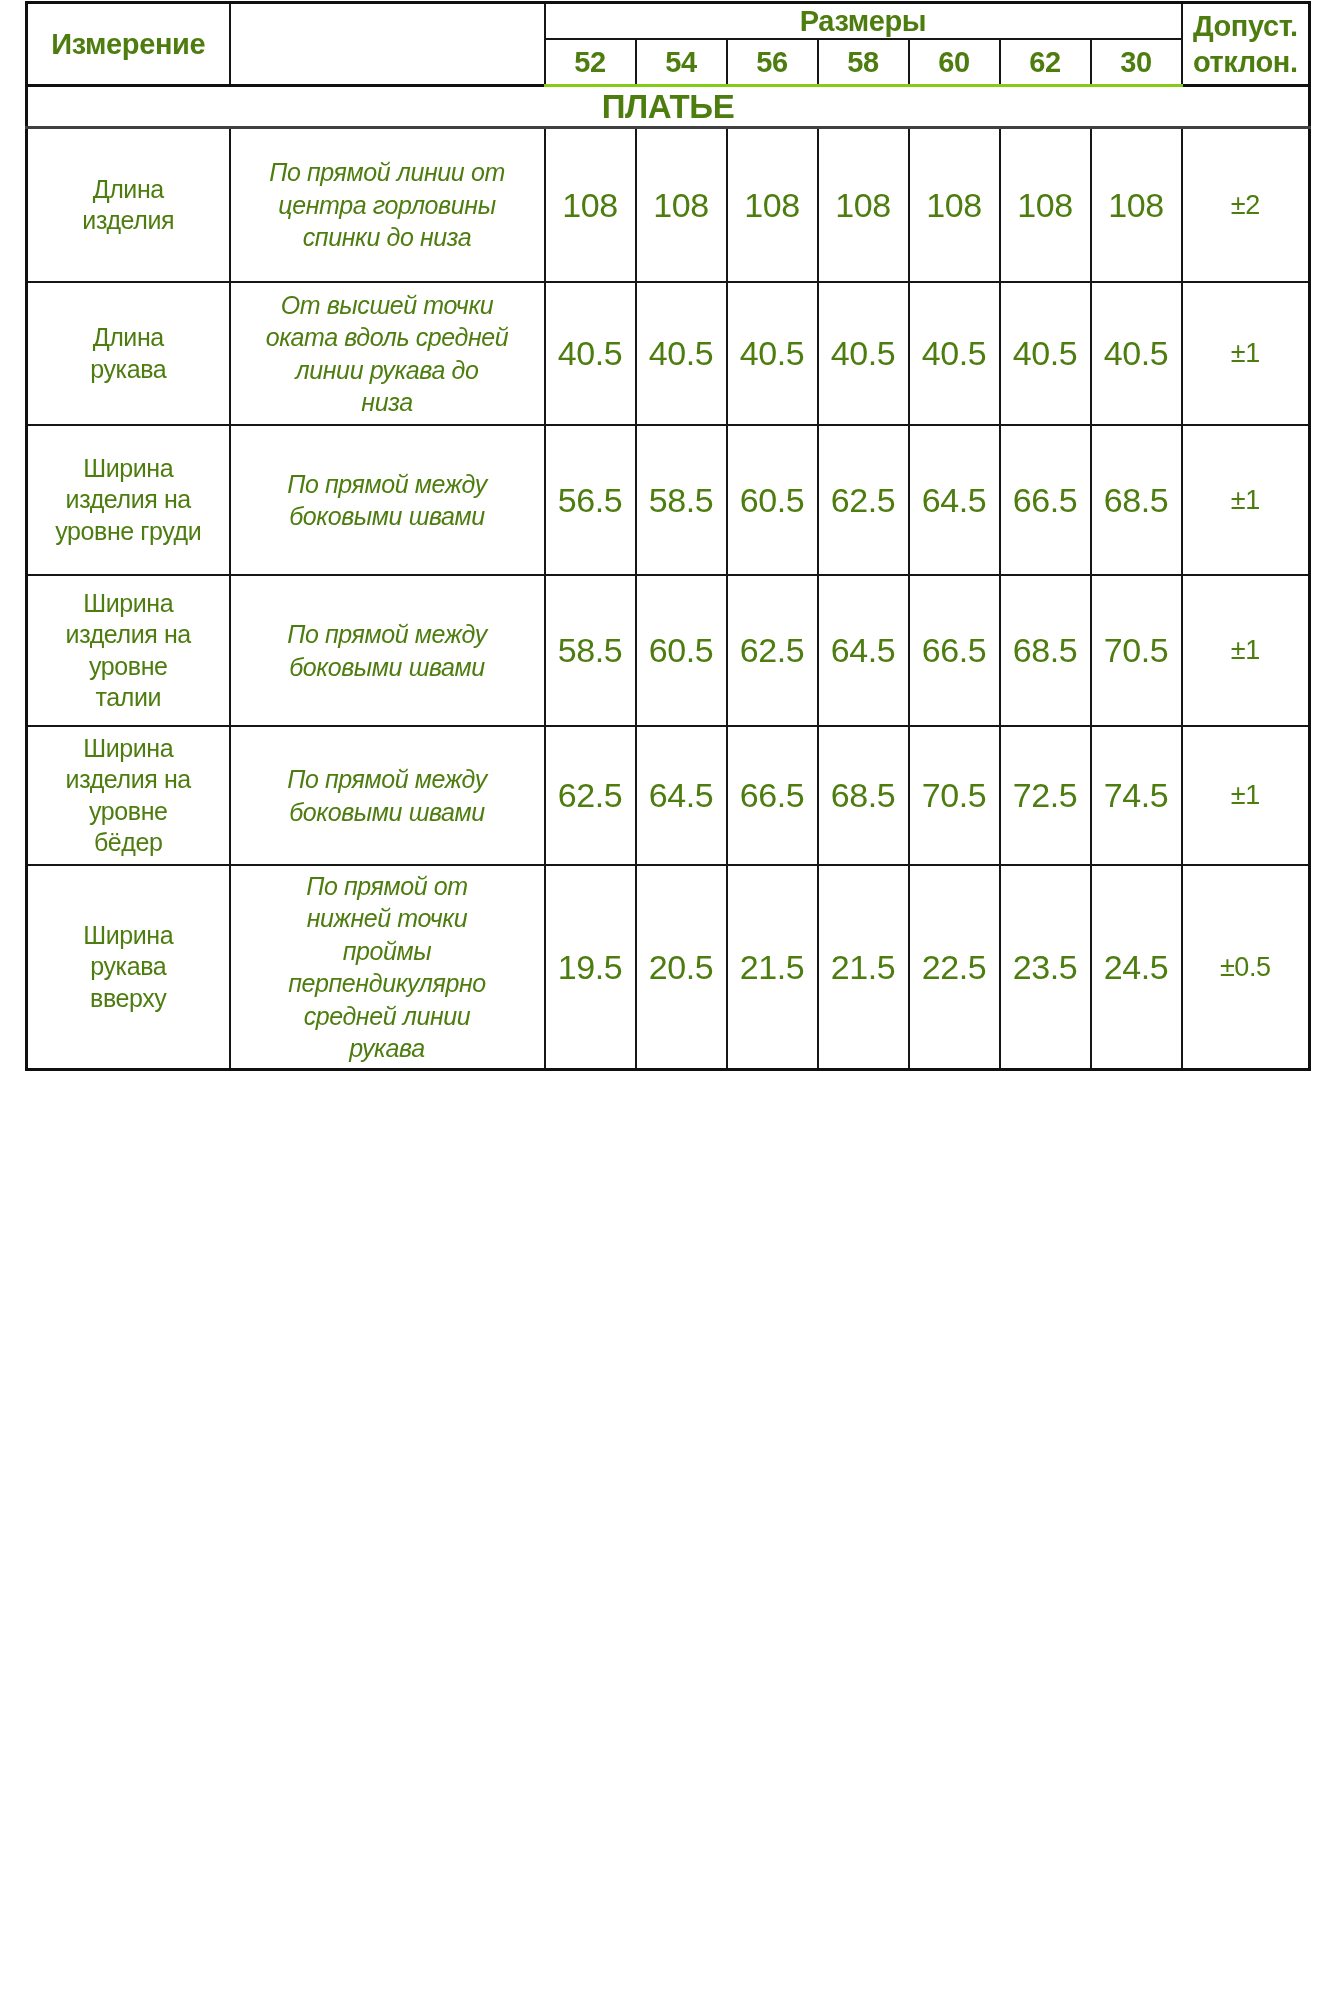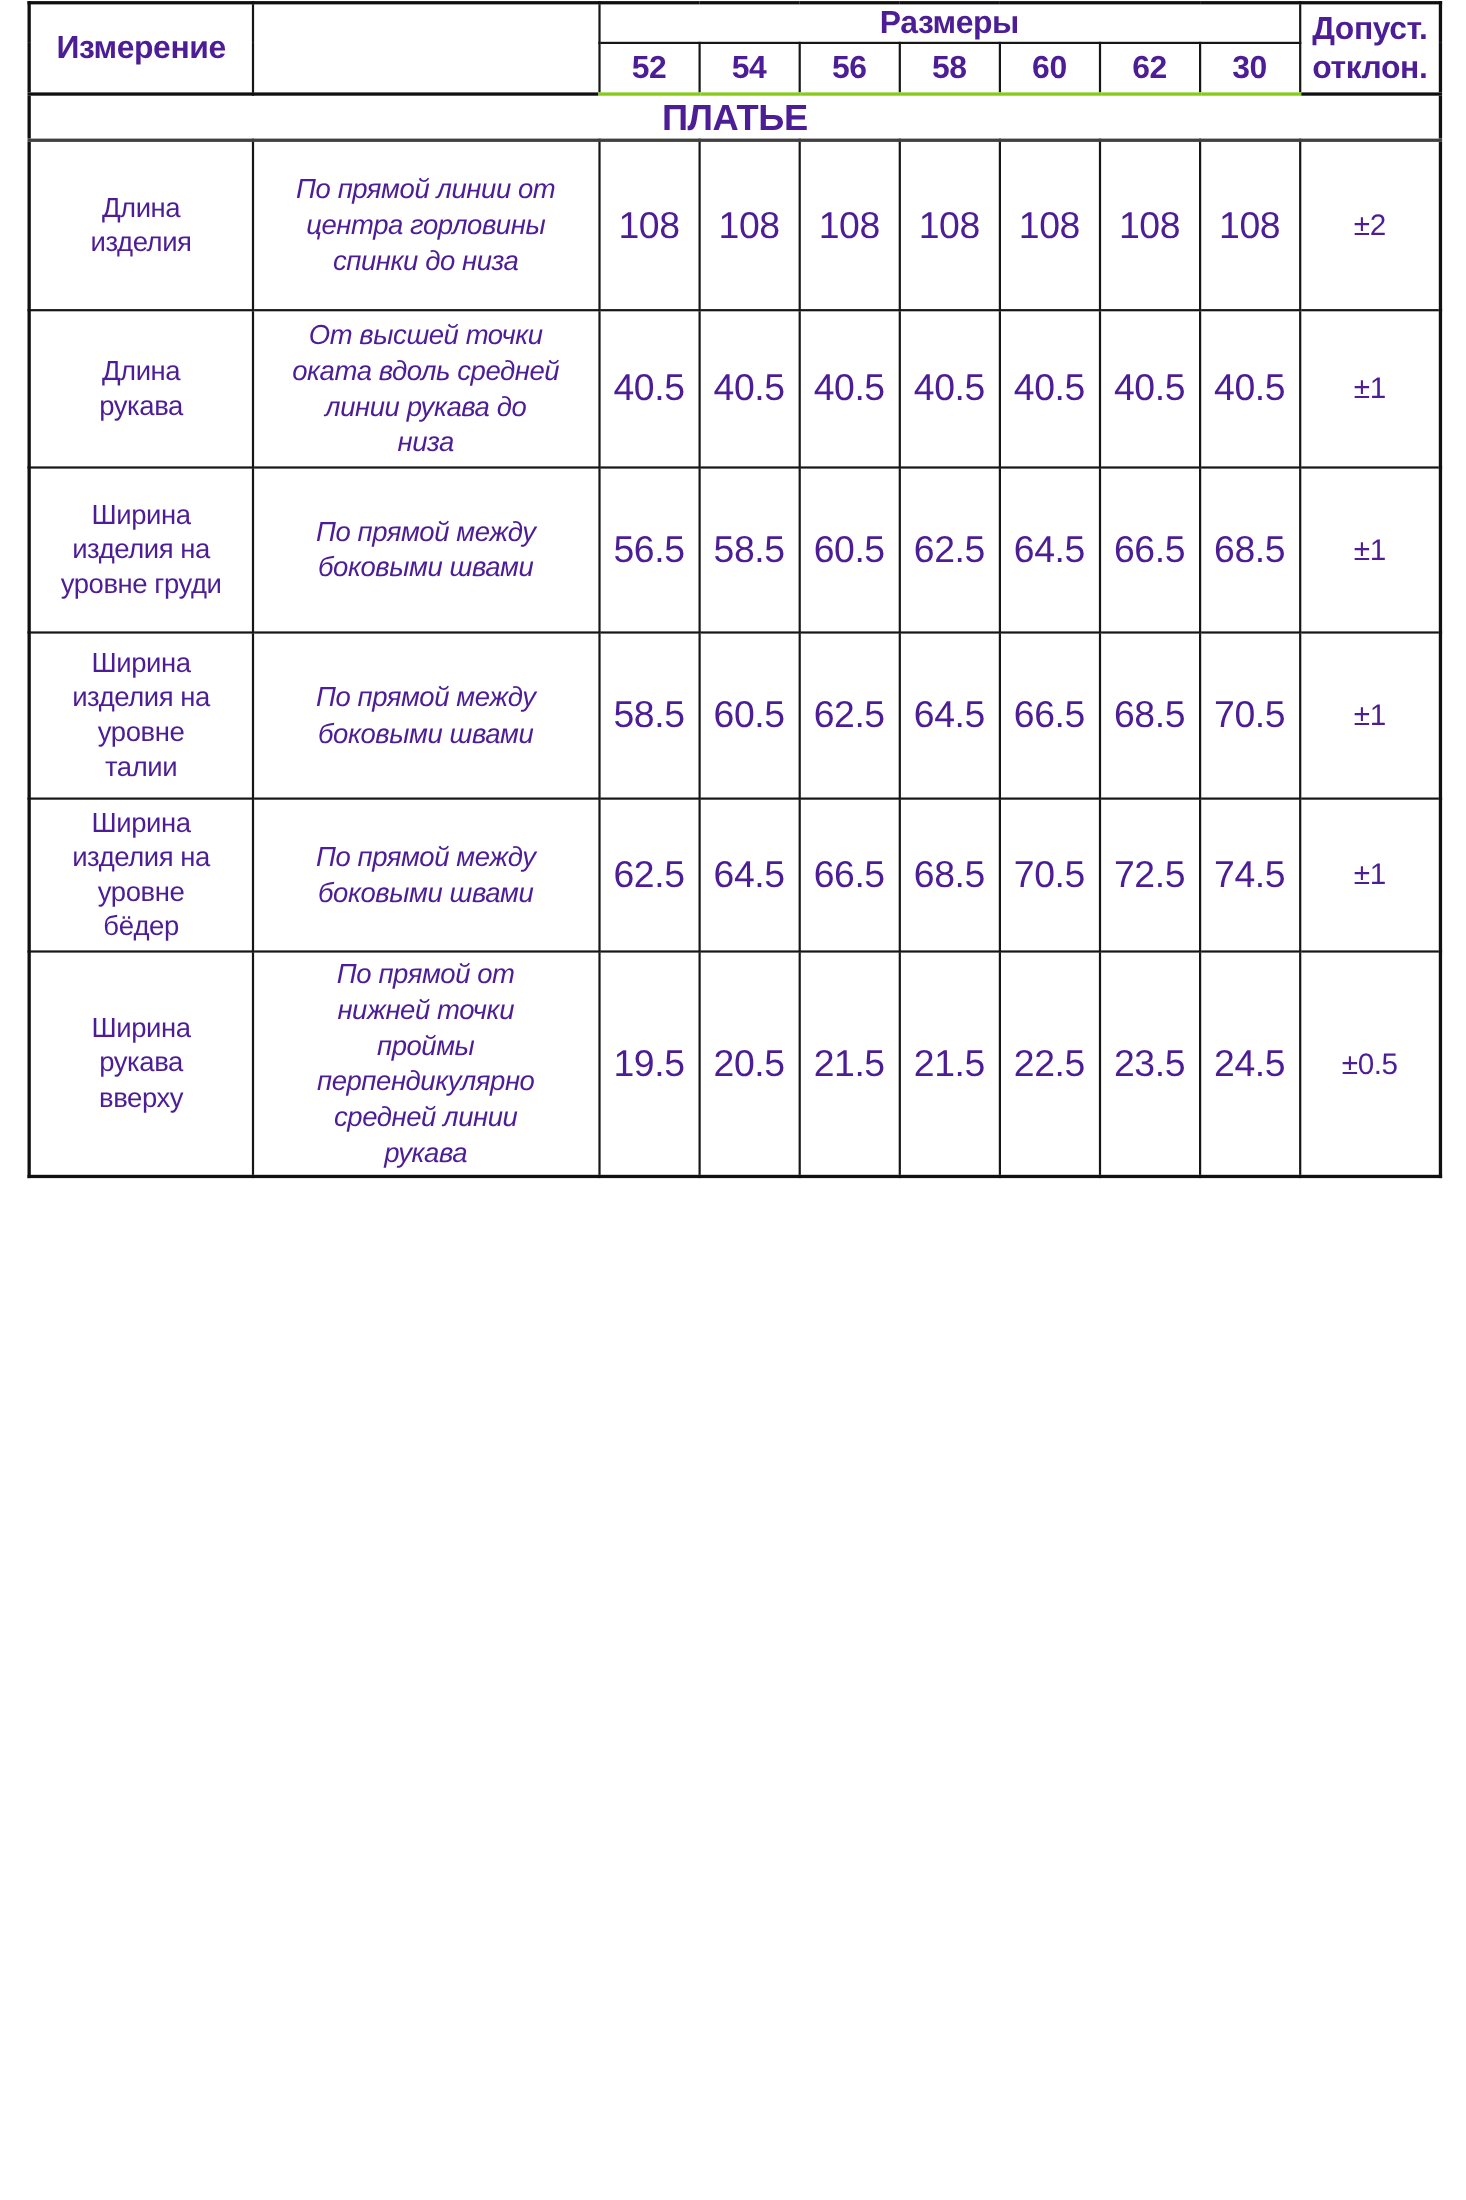--- a/index.html
+++ b/index.html
@@ -2,21 +2,21 @@
 <html><head>
 <meta charset="utf-8">
 <style>
   html, body { margin: 0; padding: 0; background: #ffffff; }
   .page {
     position: relative;
     width: 1333px;
     height: 1860px;
     background: #ffffff;
     font-family: "Liberation Sans", "DejaVu Sans", sans-serif;
-    color: #4c1d95;
+    color: #4d7c0f;
     letter-spacing: -0.4px;
   }
   table.size-table {
     position: absolute;
     left: 25px;
     top: 1px;
     width: 1283px;
     border-collapse: collapse;
     table-layout: fixed;
   }

